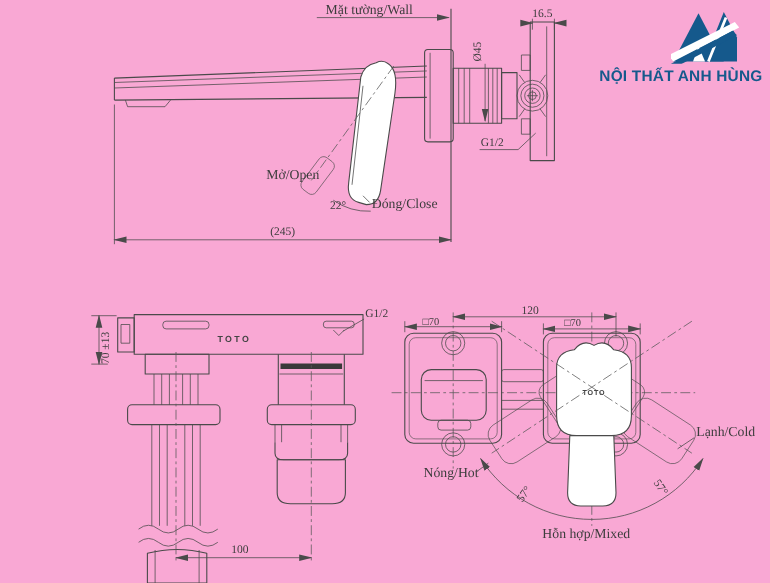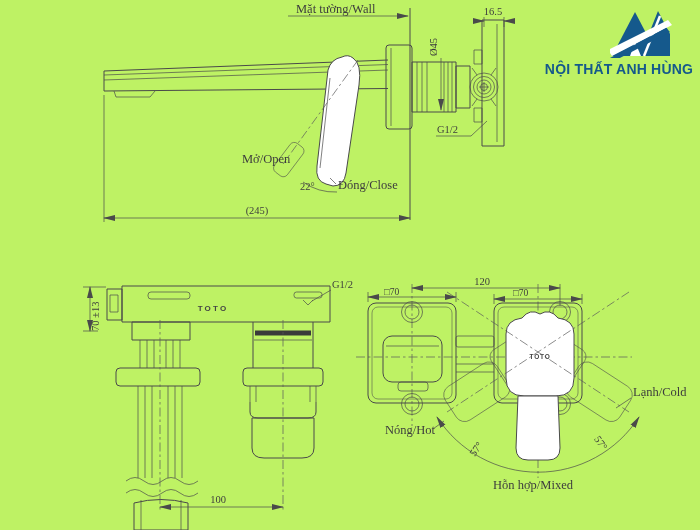--- a/index.html
+++ b/index.html
@@ -1,16 +1,16 @@
 <!DOCTYPE html>
 <html><head>
 <meta charset="utf-8">
 <style>
   html,body{margin:0;padding:0;background:#fff;}
-  .canvas{position:relative;width:700px;height:530px;background:#bef264;overflow:hidden;
+  .canvas{position:relative;width:700px;height:530px;background:#f9a8d4;overflow:hidden;
           font-family:"Liberation Serif",serif;}
   svg{display:block;}
   .ln{fill:none;stroke:#4a4a4a;stroke-width:1;stroke-linejoin:round;}
   .tn{fill:none;stroke:#4a4a4a;stroke-width:.7;stroke-linejoin:round;}
   .th{fill:none;stroke:#4a4a4a;stroke-width:.55;stroke-linejoin:round;}
   .cl{fill:none;stroke:#5a5a5a;stroke-width:.7;stroke-dasharray:9 3 2.5 3;}
   .wfill{fill:#ffffff;stroke:#4a4a4a;stroke-width:1;stroke-linejoin:round;}
   .band{stroke:#3a3a3a;stroke-width:5;}
   text{fill:#3d3d3d;font-family:"Liberation Serif",serif;}
   .lbl{font-size:12.5px;}

